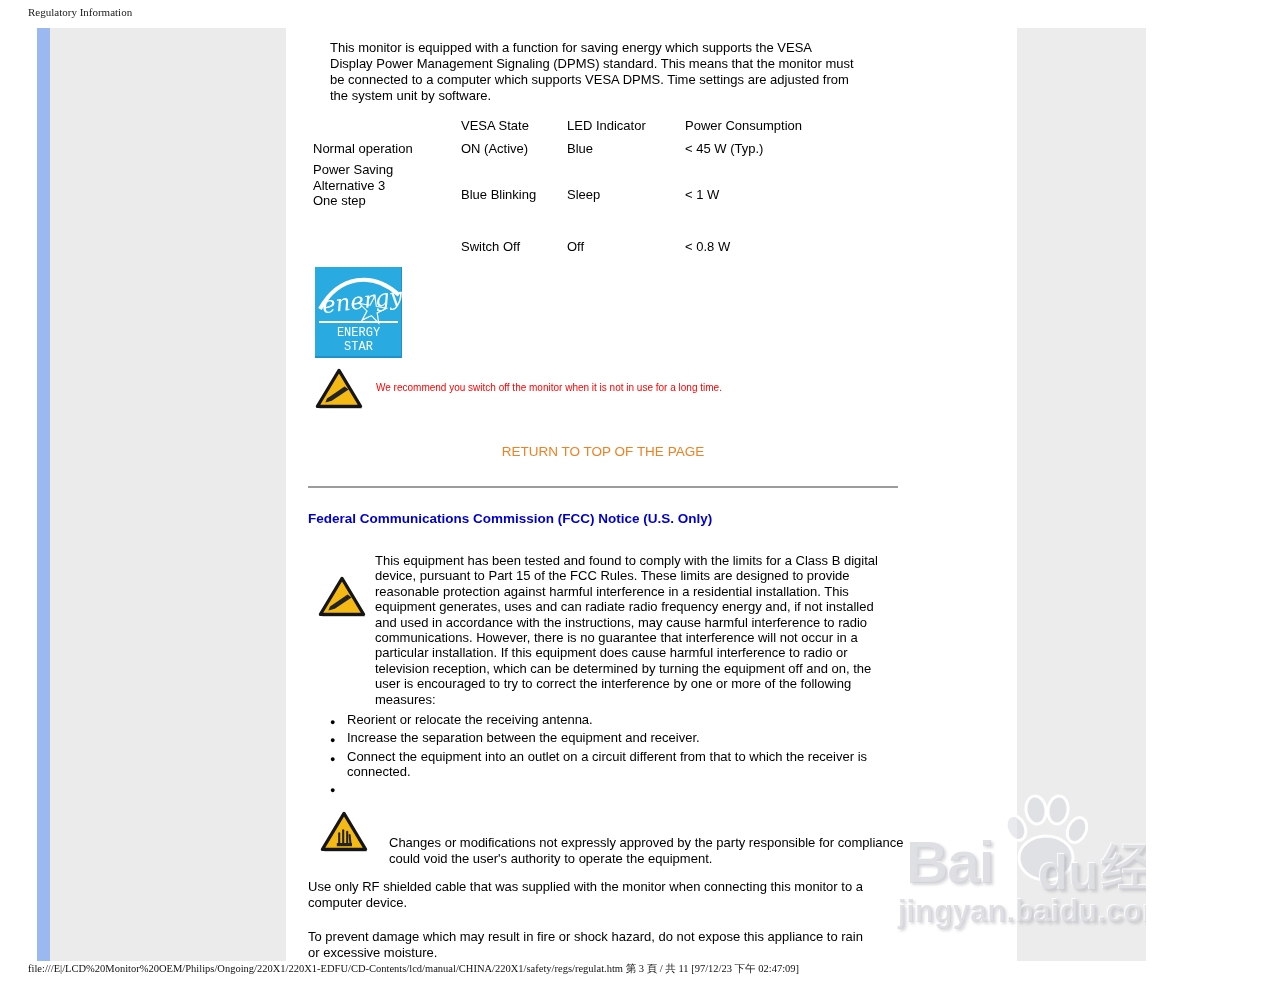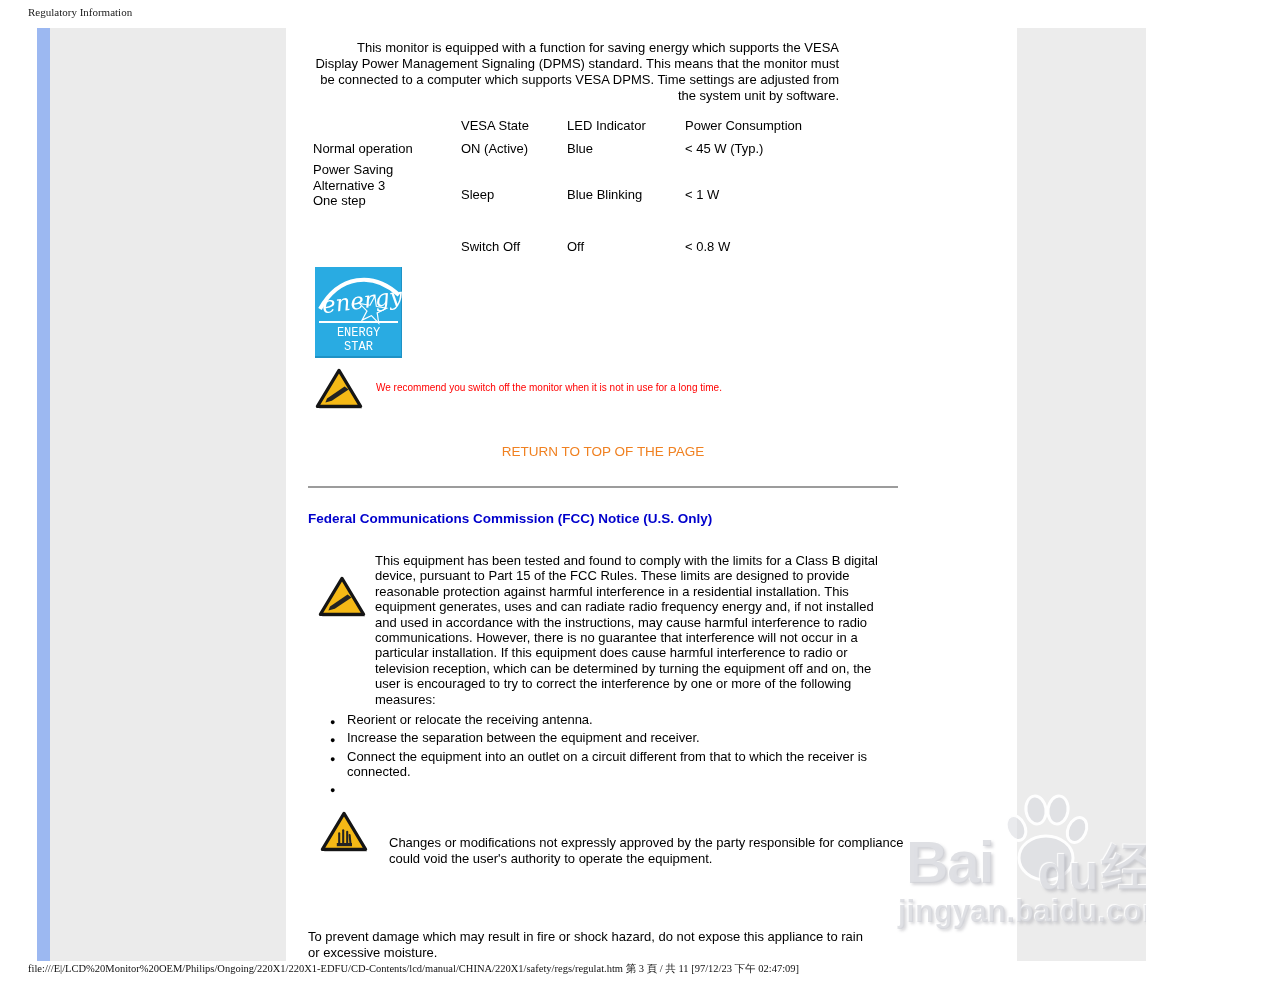--- a/index.html
+++ b/index.html
@@ -8,21 +8,21 @@
   .top-label{position:absolute;left:28px;top:6px;font-family:"Liberation Serif",serif;
              font-size:11px;color:#1a1a1a;}
   .left-strip{position:absolute;left:37px;top:28px;width:13px;height:933px;background:#9cb8f1;}
   .left-sidebar{position:absolute;left:50px;top:28px;width:236px;height:933px;background:#ebebeb;}
   .right-panel{position:absolute;left:1017px;top:28px;width:184px;height:933px;background:#ececec;}
   .right-panel-edge{position:absolute;left:1201px;top:28px;width:8px;height:933px;background:#f4f4f4;}
   .right-strip{position:absolute;left:1213px;top:28px;width:67px;height:933px;background:#93b6f2;}
 
   .body-text{font-size:13px;line-height:16px;color:#000;}
 
-  .intro{position:absolute;left:312px;top:40px;width:527px;text-align:right;}
+  .intro{position:absolute;left:330px;top:40px;width:527px;}
 
   .power-table{position:absolute;left:313px;top:114px;display:grid;
                grid-template-columns:148px 106px 118px 220px;
                grid-template-rows:24px 22px 70px 34px;
                font-size:13px;line-height:15.5px;}
   .power-table .cell{display:flex;align-items:center;}
   .power-table .cell.top{align-items:flex-start;padding-top:2px;white-space:pre-line;}
 
   .estar-logo{position:absolute;left:315px;top:267px;width:87px;height:91px;background:#29abe2;
               box-shadow:inset -1px -2px 0 rgba(0,70,110,0.25);}
@@ -88,22 +88,22 @@
     <div class="cell">Power Consumption</div>
 
     <div class="cell">Normal operation</div>
     <div class="cell">ON (Active)</div>
     <div class="cell">Blue</div>
     <div class="cell">&lt; 45 W (Typ.)</div>
 
     <div class="cell top">Power Saving
 Alternative 3
 One step</div>
+    <div class="cell">Blue Blinking</div>
     <div class="cell">Sleep</div>
-    <div class="cell">Blue Blinking</div>
     <div class="cell">&lt; 1 W</div>
 
     <div class="cell"></div>
     <div class="cell">Switch Off</div>
     <div class="cell">Off</div>
     <div class="cell">&lt; 0.8 W</div>
   </div>
 
   <div class="estar-logo">
     <div class="estar-art">
@@ -169,20 +169,21 @@
         <line x1="24" y1="40" x2="24" y2="28"></line>
           <line x1="29" y1="40" x2="29" y2="24"></line>
         <line x1="34" y1="40" x2="34" y2="26"></line>
           <line x1="38" y1="40" x2="37" y2="30"></line>
       </g>
       <path d="M21 40 h19 v4 h-19 z" fill="#232323"></path>
     </svg>
   </div>
   <p class="mod-note" style="margin:16px;">Changes or modifications not expressly approved by the party responsible for compliance could void the user's authority to operate the equipment.</p>
 
+  <p class="rf-note" style="margin:0;">Use only RF shielded cable that was supplied with the monitor when connecting this monitor to a computer device.</p>
   <p class="fire-note" style="margin:0;">To prevent damage which may result in fire or shock hazard, do not expose this appliance to rain or excessive moisture.</p>
 
   <div class="status-bar">file:///E|/LCD%20Monitor%20OEM/Philips/Ongoing/220X1/220X1-EDFU/CD-Contents/lcd/manual/CHINA/220X1/safety/regs/regulat.htm 第 3 頁 / 共 11  [97/12/23 下午 02:47:09]</div>
 
   <div class="watermark">
     <span class="wm-bai">Bai</span>
     <span class="wm-paw">
       <svg width="100" height="100" viewBox="0 0 100 100">
         <g fill="rgba(215,216,222,0.55)" stroke="rgba(255,255,255,0.95)" stroke-width="3">
           <ellipse cx="22" cy="40" rx="9" ry="13" transform="rotate(-24 22 40)"></ellipse>

